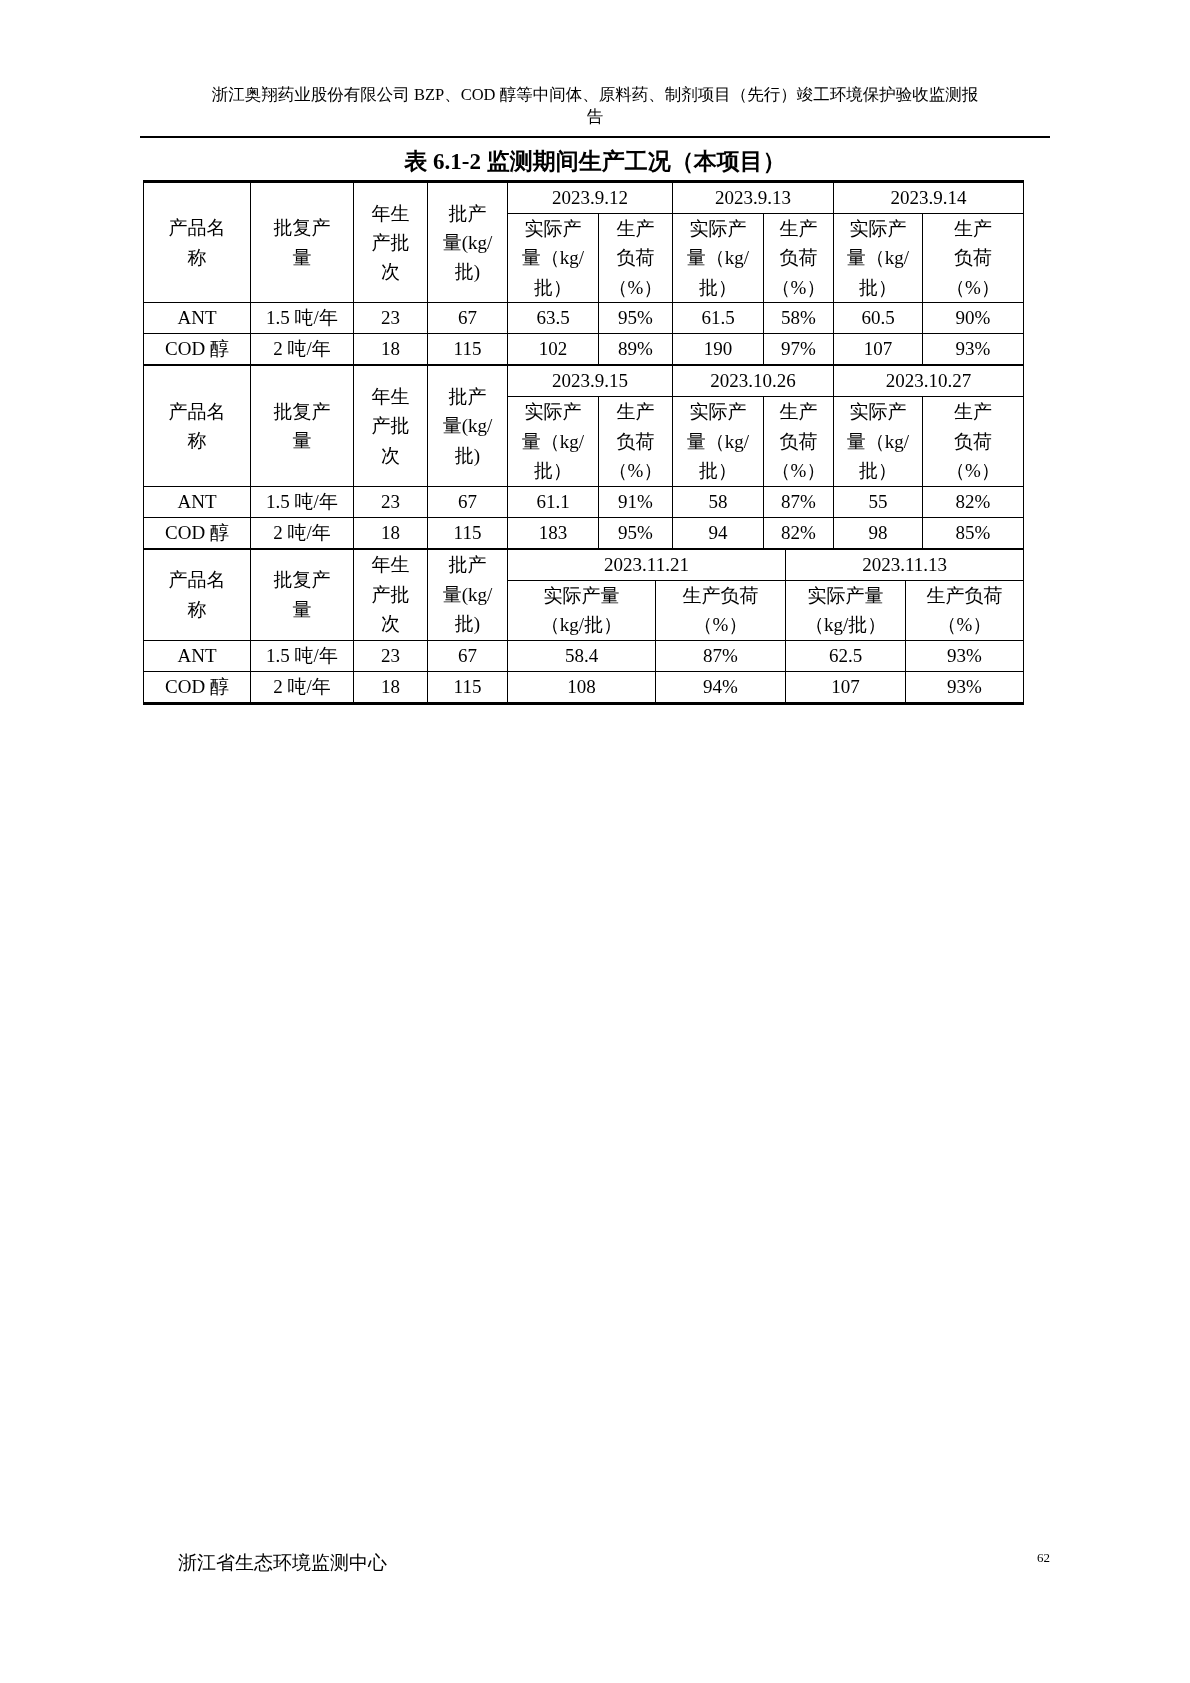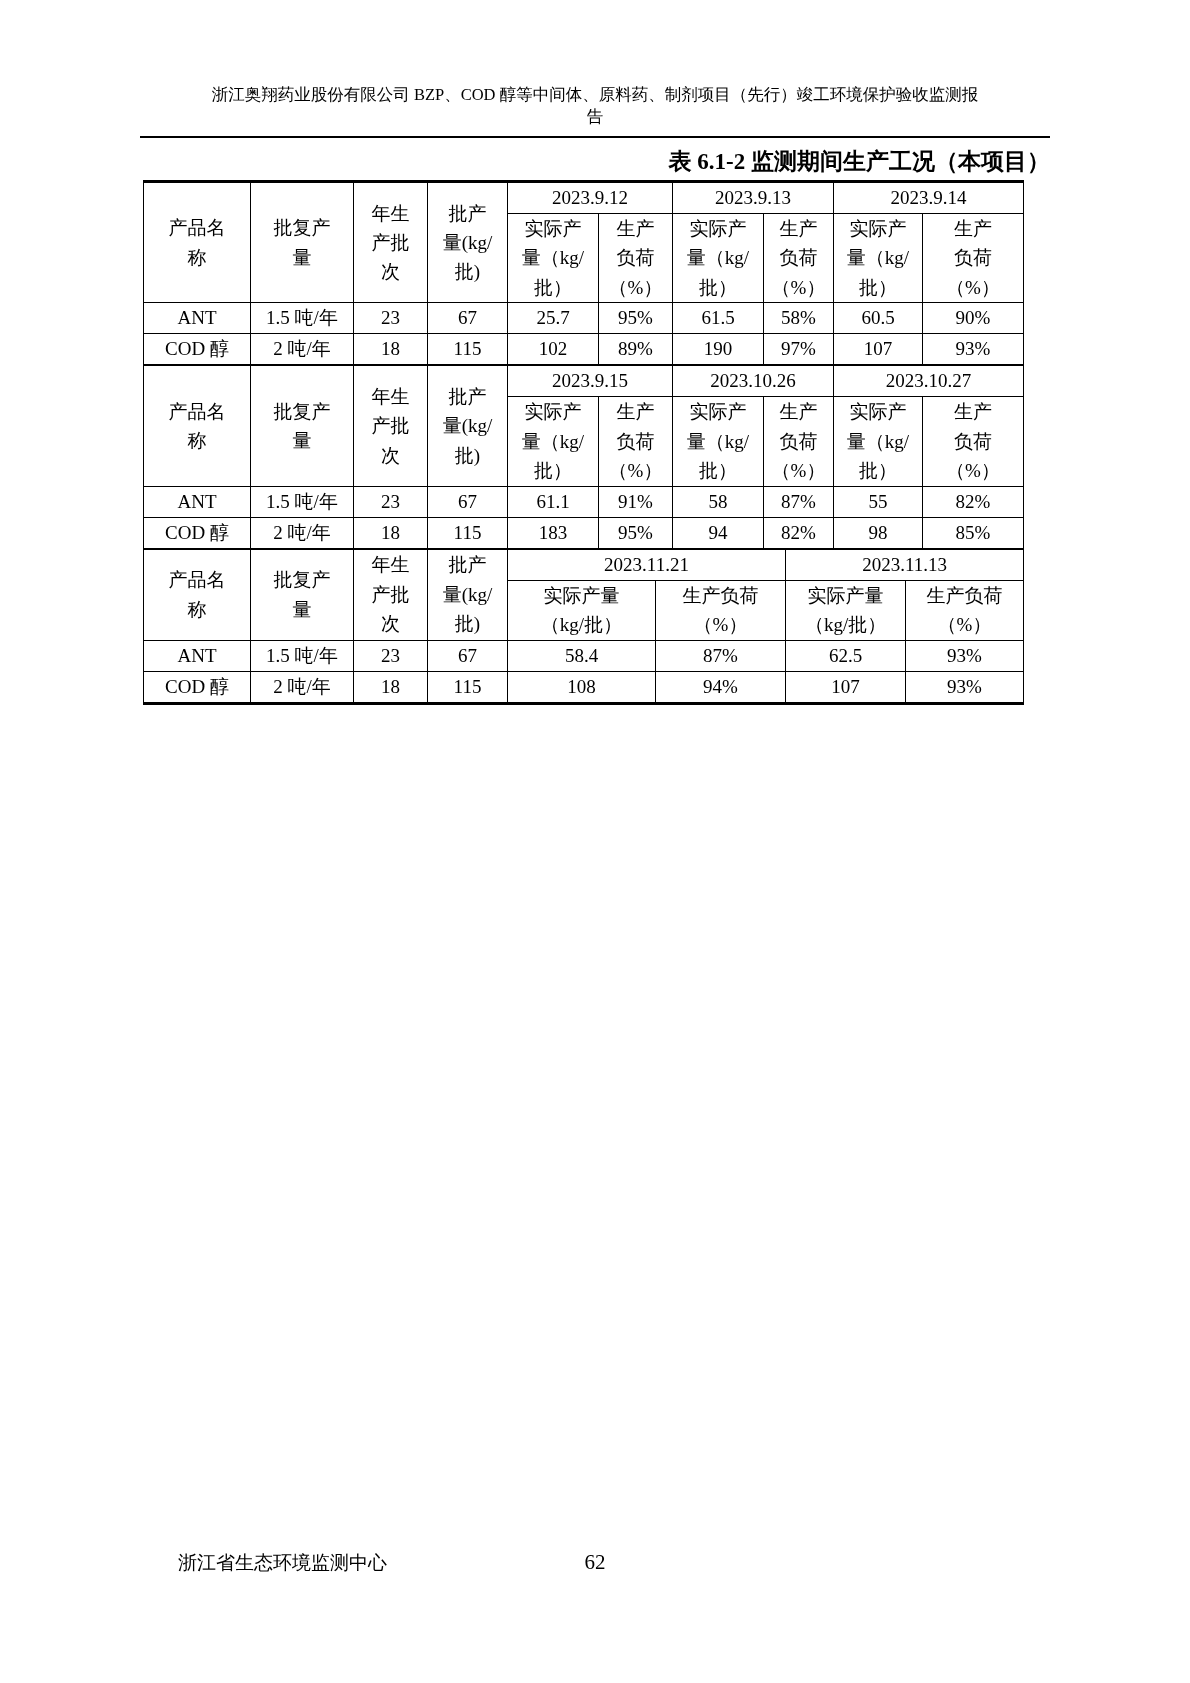--- a/index.html
+++ b/index.html
@@ -26,21 +26,21 @@
     top: 136px;
     left: 140px;
     width: 910px;
     border-top: 2px solid #000;
   }
   .table-title {
     position: absolute;
     top: 146px;
     left: 140px;
     width: 910px;
-    text-align: right;
+    text-align: center;
     font-weight: bold;
     font-size: 23px;
   }
   .table-wrap { position: absolute; top: 180px; left: 143px; }
   table.sec {
     border-collapse: collapse;
     table-layout: fixed;
     width: 880px;
   }
   table.sec td {
@@ -67,22 +67,22 @@
     position: absolute;
     top: 1550px;
     left: 178px;
     font-size: 19px;
   }
   .footer-page {
     position: absolute;
     top: 1550px;
     left: 140px;
     width: 910px;
-    text-align: center;
-    font-size: 21px;
+    text-align: right;
+    font-size: 13px;
   }
 </style>
 </head>
 <body>
 
 <div class="page">
 
   <div class="doc-header">
     <div>浙江奥翔药业股份有限公司 BZP、COD 醇等中间体、原料药、制剂项目（先行）竣工环境保护验收监测报</div>
     <div>告</div>
@@ -140,21 +140,21 @@
 批）</td>
         <td class="hd">生产
 负荷
 （%）</td>
       </tr>
       <tr class="data-row">
         <td>ANT</td>
         <td>1.5 吨/年</td>
         <td>23</td>
         <td>67</td>
-        <td>25.7</td>
+        <td>63.5</td>
         <td>95%</td>
         <td>61.5</td>
         <td>58%</td>
         <td>60.5</td>
         <td>90%</td>
       </tr>
       <tr class="data-row">
         <td>COD 醇</td>
         <td>2 吨/年</td>
         <td>18</td>

